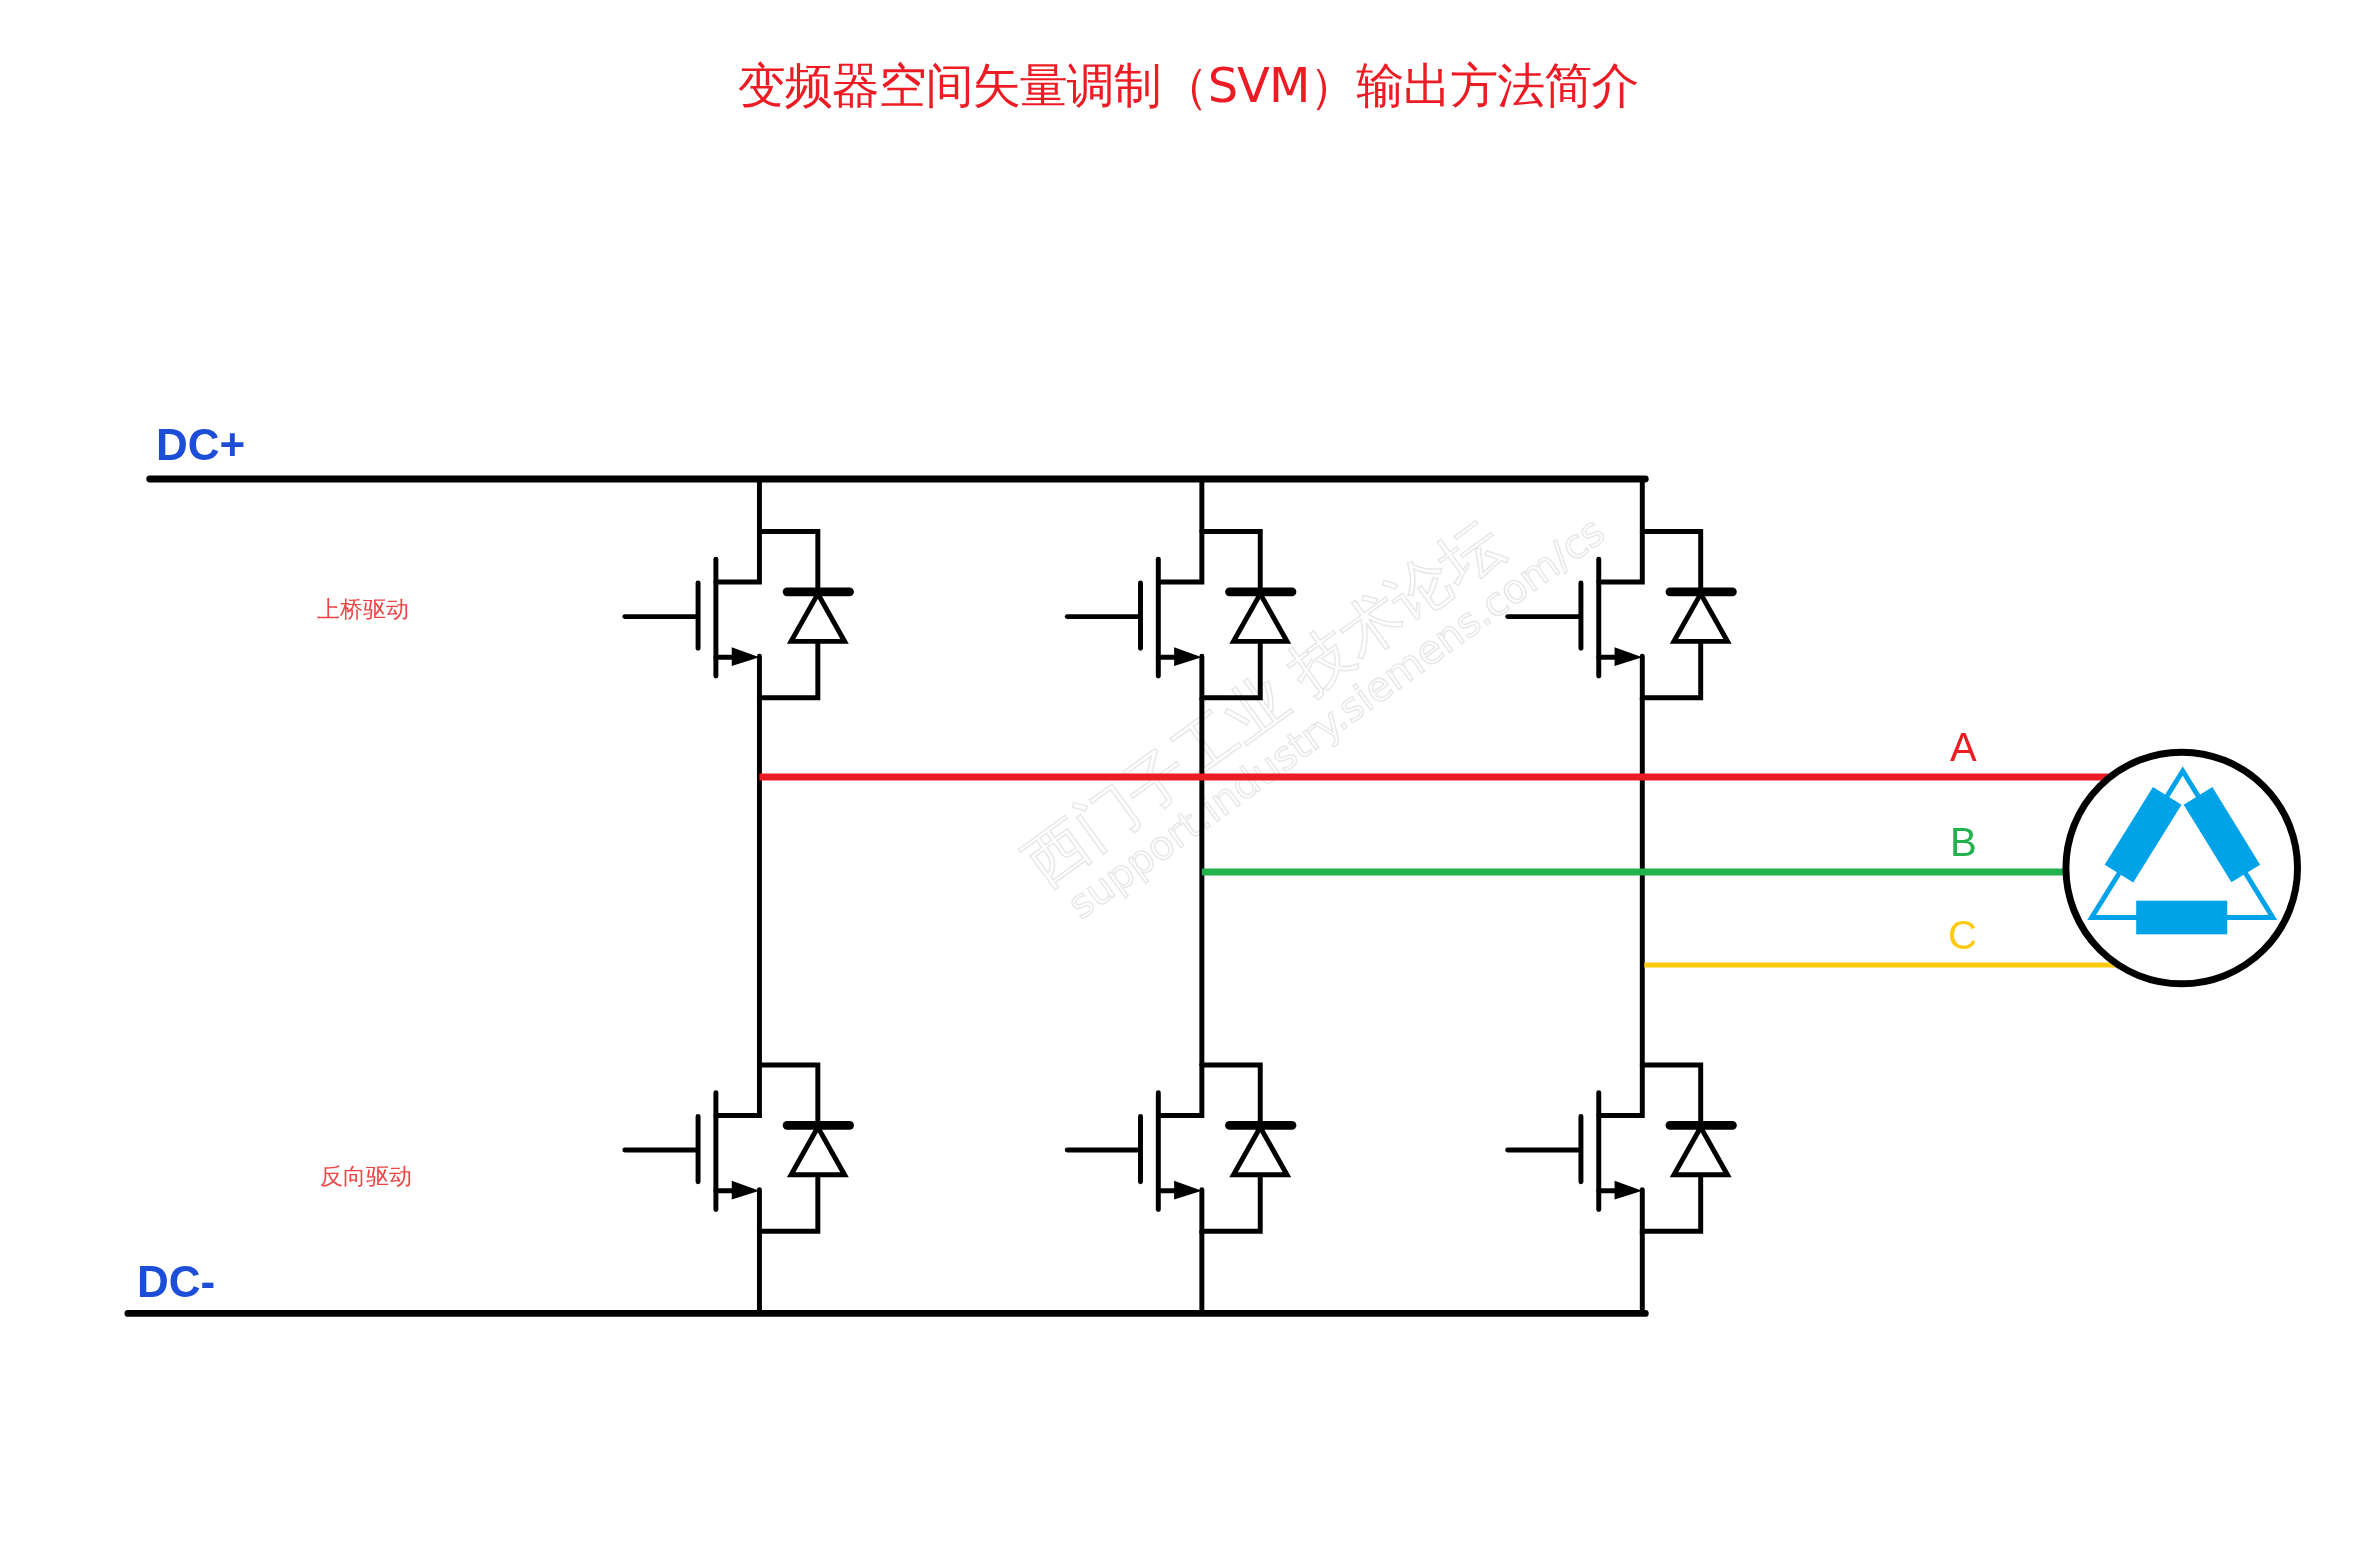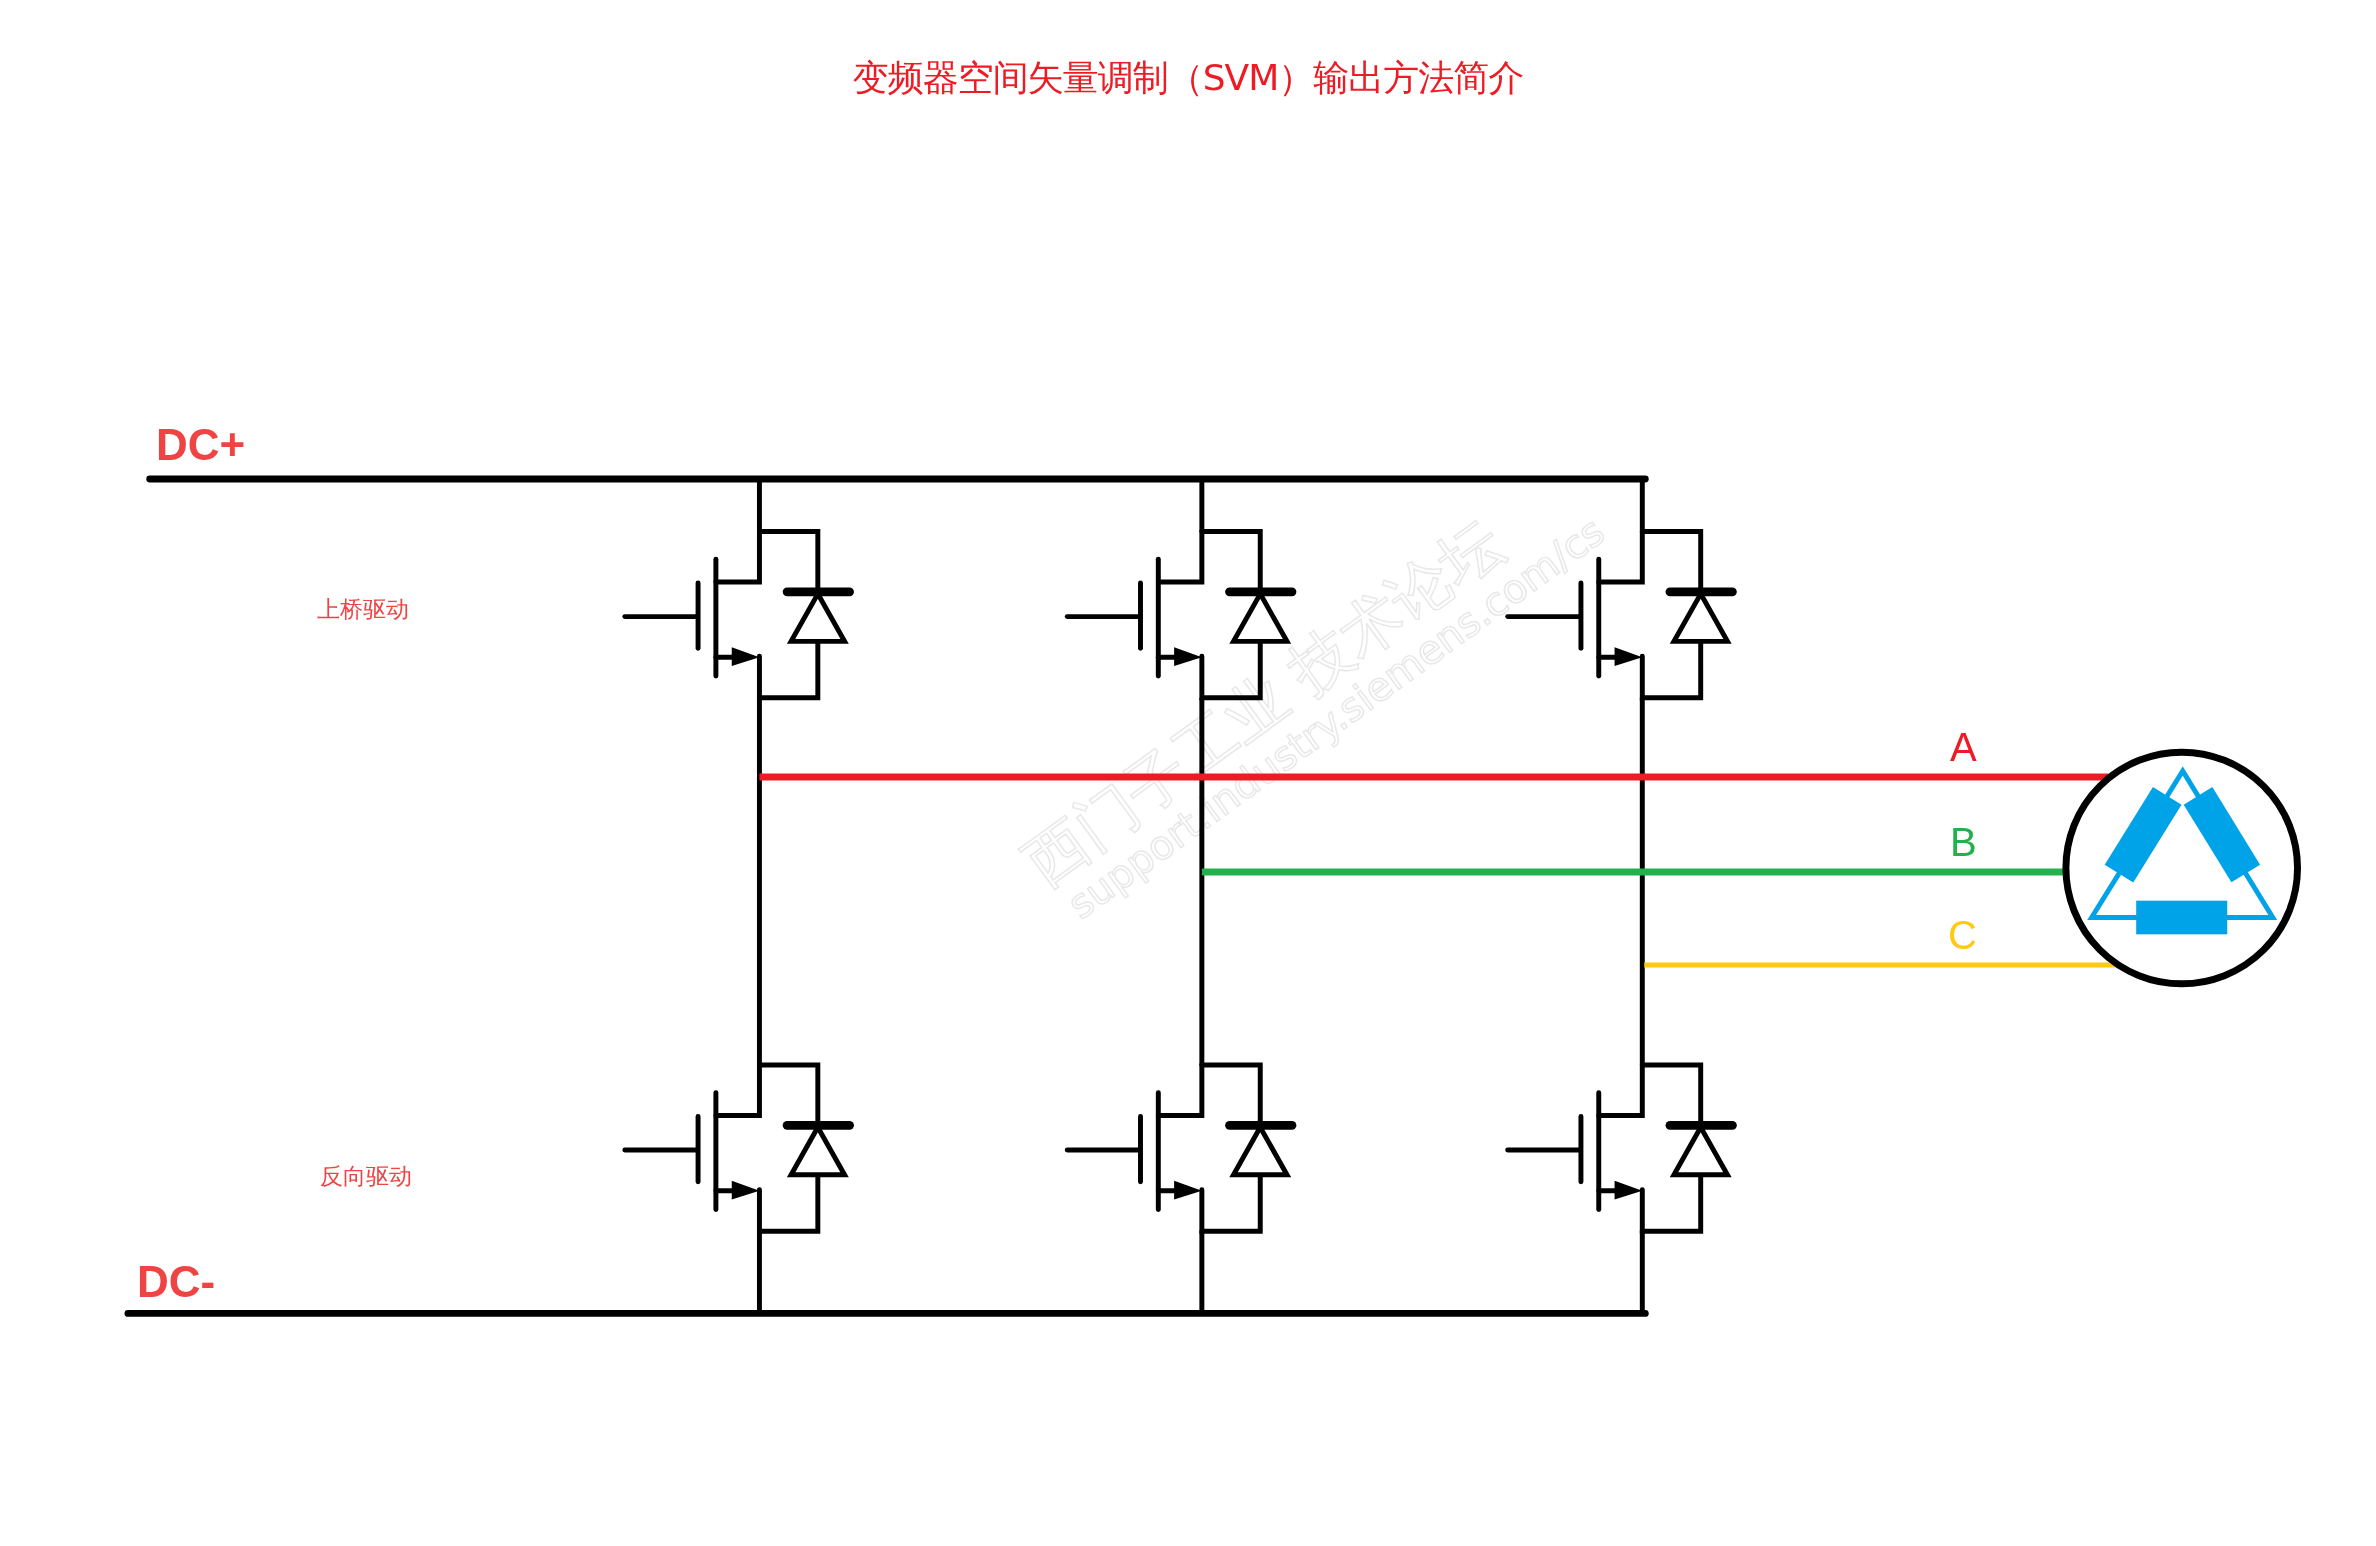--- a/index.html
+++ b/index.html
@@ -1,18 +1,18 @@
 <!DOCTYPE html>
 <html><head>
 <meta charset="utf-8">
 <style>
   html, body { margin: 0; padding: 0; background: #ffffff; }
   body { width: 2376px; height: 1546px; position: relative; overflow: hidden; font-family: "DejaVu Sans", sans-serif; }
-  .title { position: absolute; left: 0; width: 2376px; top: 54px; text-align: center; font-size: 36px; color: #ed1c24; font-family: "DejaVu Sans", sans-serif; letter-spacing: -1px; }
-  .bus-label { position: absolute; font-size: 44px; font-weight: bold; color: #ef4444; font-family: "Liberation Sans", sans-serif; }
+  .title { position: absolute; left: 0; width: 2376px; top: 54px; text-align: center; font-size: 48px; color: #ed1c24; font-family: "DejaVu Sans", sans-serif; letter-spacing: -1px; }
+  .bus-label { position: absolute; font-size: 44px; font-weight: bold; color: #1d4ed8; font-family: "Liberation Sans", sans-serif; }
   .drive-label { position: absolute; font-size: 23px; color: #ef4444; font-family: "DejaVu Sans", sans-serif; }
   .phase-label { position: absolute; font-size: 40px; font-family: "Liberation Sans", sans-serif; }
   svg.diagram { position: absolute; left: 0; top: 0; }
   .wm { font-family: "DejaVu Sans", sans-serif; fill: none; stroke: #e8e8e8; stroke-width: 1.5; }
 </style>
 </head>
 <body>
 
 <div class="title">变频器空间矢量调制（SVM）输出方法简介</div>
 

